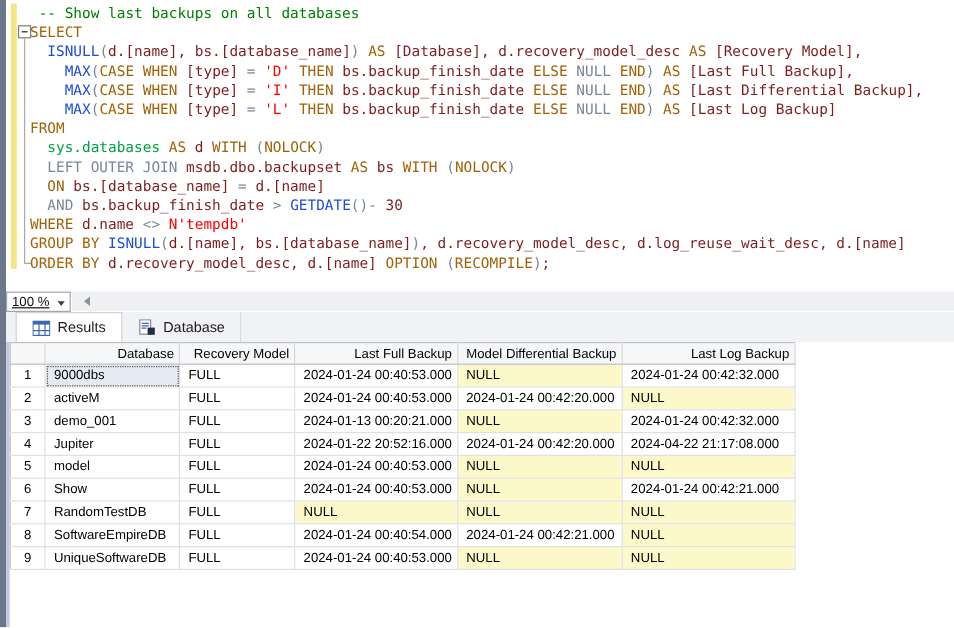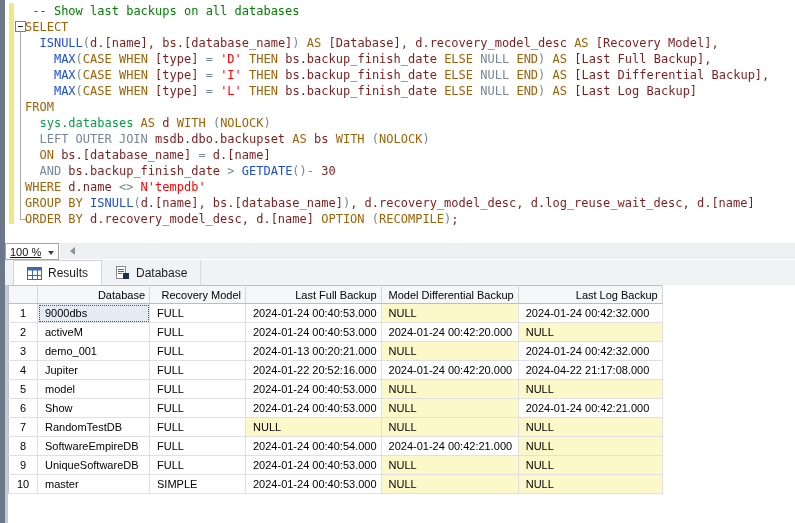--- a/index.html
+++ b/index.html
@@ -191,25 +191,17 @@
             <td class="null-cell">NULL</td>
           </tr>
           <tr>
             <td class="rownum">9</td>
             <td>UniqueSoftwareDB</td>
             <td>FULL</td>
             <td>2024-01-24 00:40:53.000</td>
             <td class="null-cell">NULL</td>
             <td class="null-cell">NULL</td>
           </tr>
-          <tr>
-            <td class="rownum">10</td>
-            <td>master</td>
-            <td>SIMPLE</td>
-            <td>2024-01-24 00:40:53.000</td>
-            <td class="null-cell">NULL</td>
-            <td class="null-cell">NULL</td>
-          </tr>
         </tbody>
     </table>
   </div>
 
 </div>
 
 </body></html>

